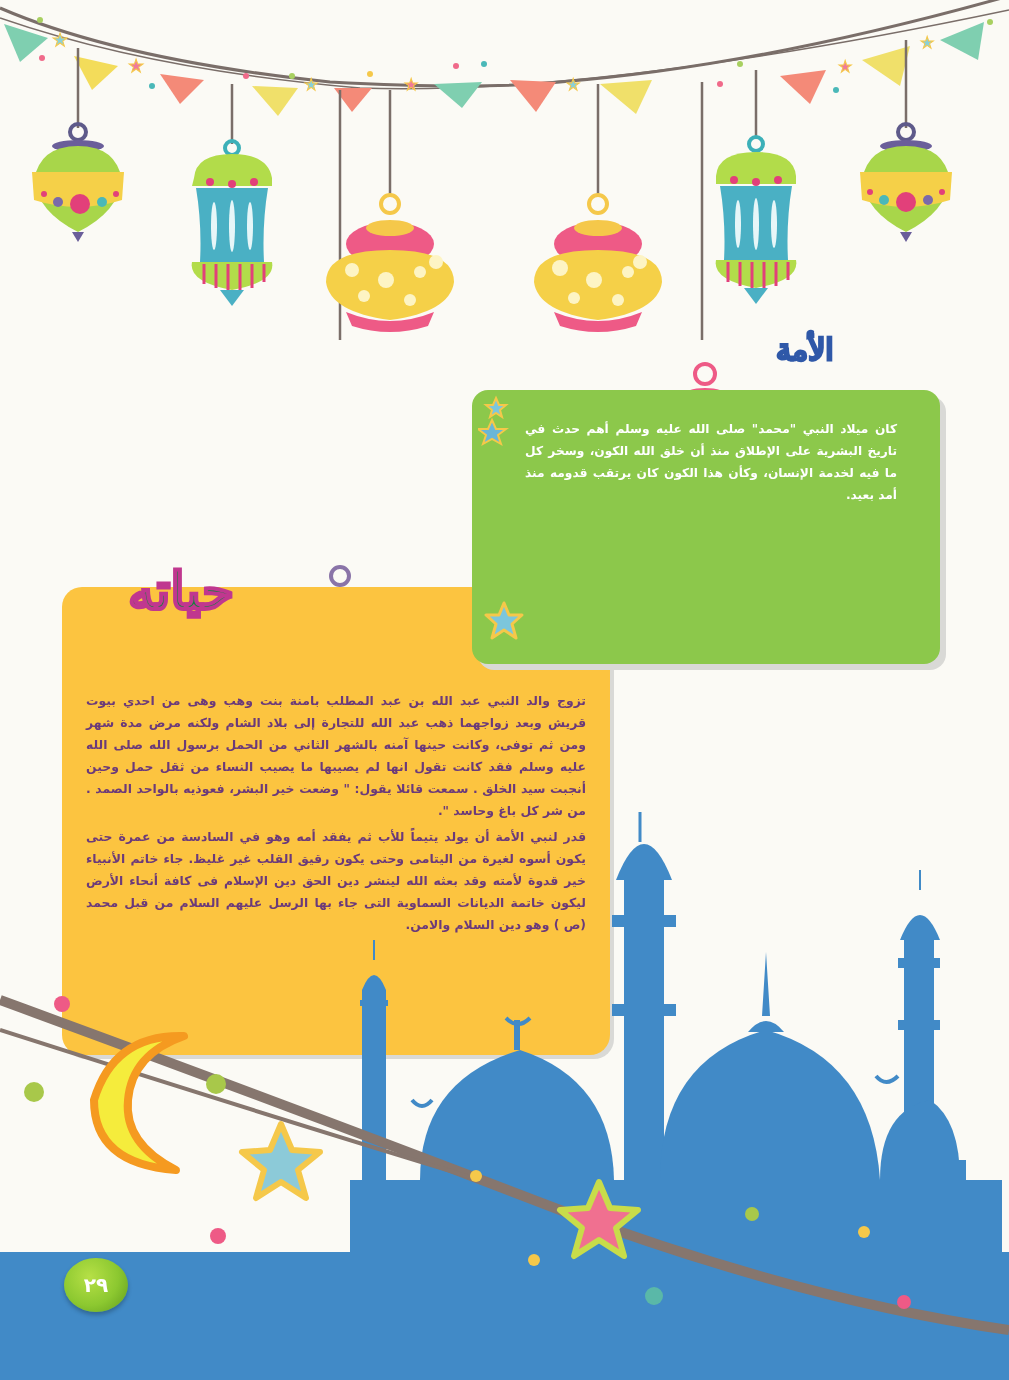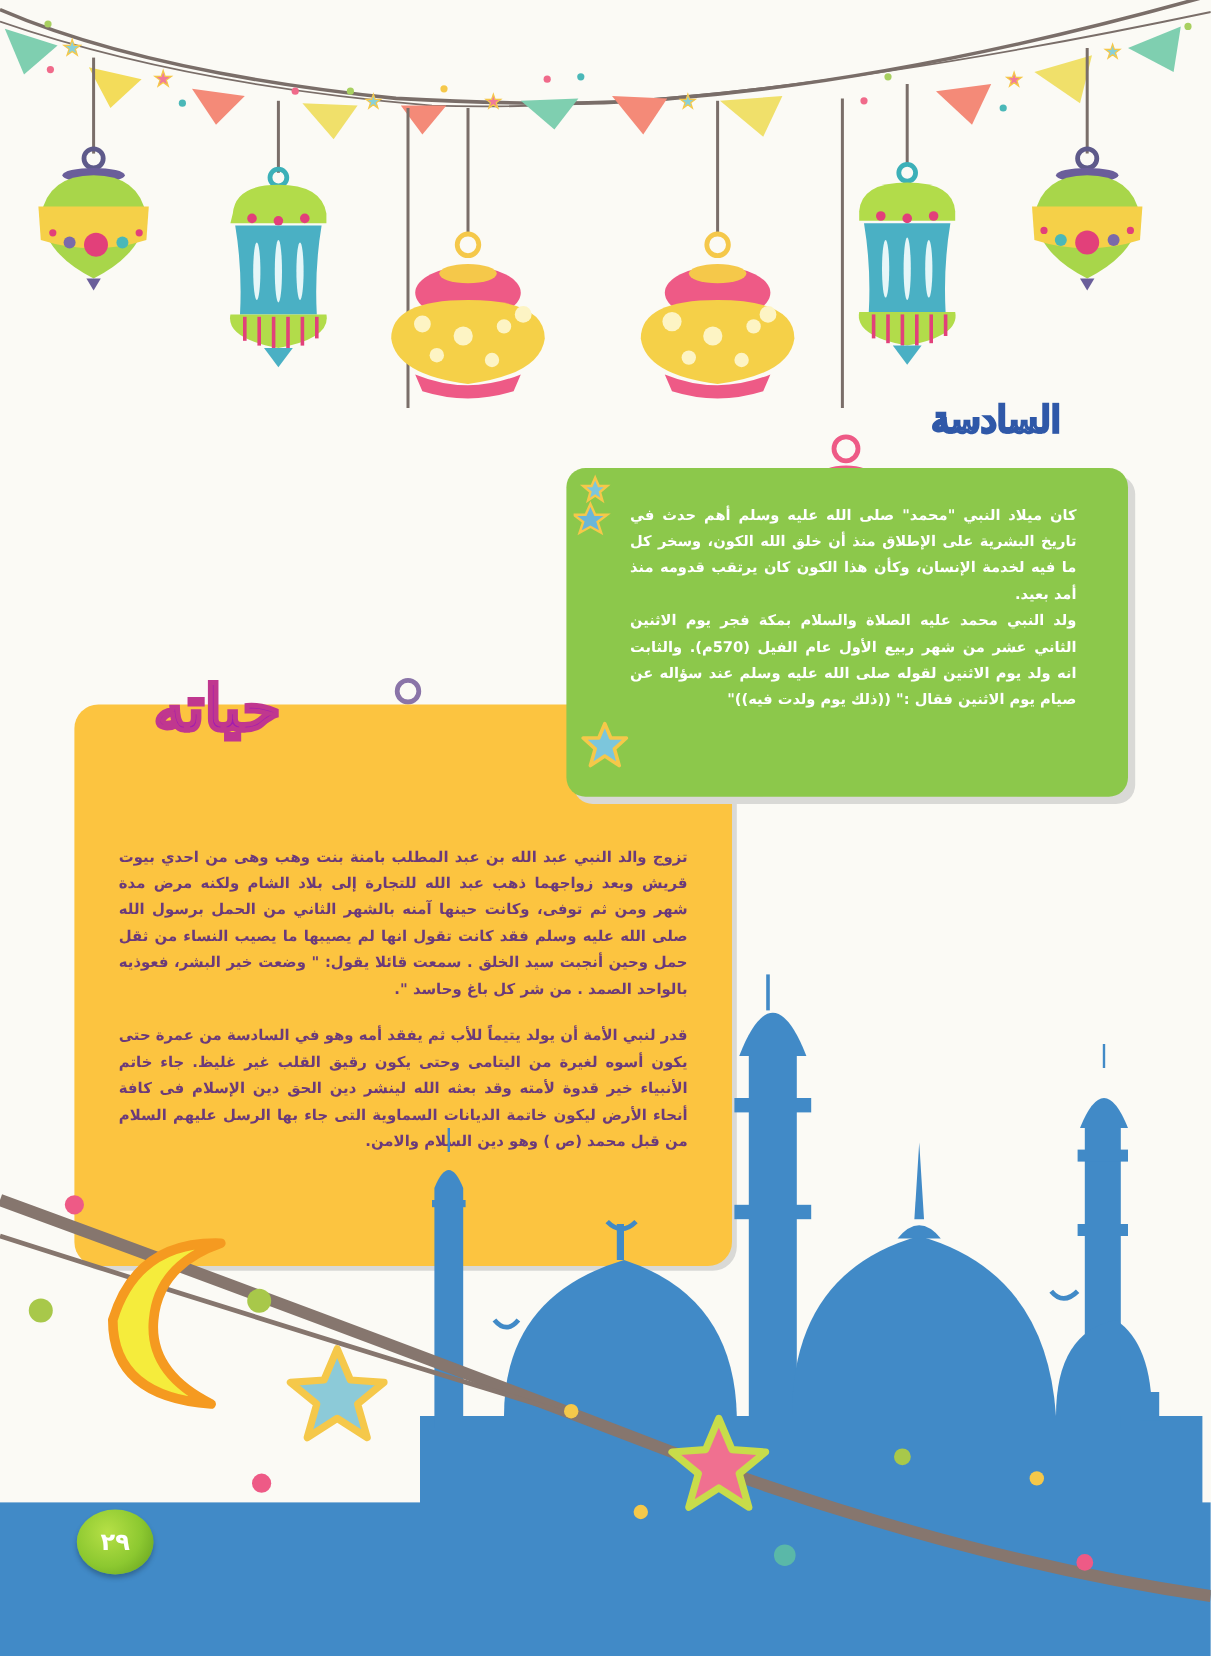--- a/index.html
+++ b/index.html
@@ -28,32 +28,32 @@
   .yellow-card {
     position:absolute; left:62px; top:587px; width:548px; height:468px;
     background:#fcc440; border-radius:20px;
     box-shadow:4px 4px 0 #d9d9d6;
   }
   .yellow-text {
     position:absolute; left:82px; top:686px; width:508px;
     direction:rtl; text-align:justify; text-align-last:right;
     color:#6b3a7a; font-size:12.4px; line-height:22px; font-weight:bold;
   }
-  .yellow-text p { margin:17px; }
+  .yellow-text p { margin:4px; }
 
   
   .title-wiladatuh {
     position:absolute; left:776px; top:332px;
     font-size:30px; font-weight:bold; color:#ffffff;
     -webkit-text-stroke:2px #2f58a8; direction:rtl;
     font-family:"DejaVu Serif", serif;
   }
   .title-hayatuh {
     position:absolute; left:128px; top:560px;
-    font-size:52px; font-weight:bold; color:#a21caf;
+    font-size:52px; font-weight:bold; color:#15803d;
     -webkit-text-stroke:2.5px #c0378f; direction:rtl;
     font-family:"DejaVu Serif", serif;
   }
 
   
   .page-num {
     position:absolute; left:64px; top:1258px; width:64px; height:54px;
     border-radius:50%;
     background:radial-gradient(circle at 40% 35%, #b6e046 0%, #8cc830 55%, #5f9a1c 100%);
     box-shadow:0 3px 4px rgba(0,0,0,0.25);
@@ -224,24 +224,23 @@
 </svg>
 
 <div class="yellow-card"></div>
 <div class="title-hayatuh">حياته</div>
 <div class="yellow-text">
   <p>تزوج والد النبي عبد الله بن عبد المطلب بامنة بنت وهب وهى من احدي بيوت قريش وبعد زواجهما ذهب عبد الله للتجارة إلى بلاد الشام ولكنه مرض مدة شهر ومن ثم توفى، وكانت حينها آمنه بالشهر الثاني من الحمل برسول الله صلى الله عليه وسلم فقد كانت تقول انها لم يصيبها ما يصيب النساء من ثقل حمل وحين أنجبت سيد الخلق . سمعت قائلا يقول: " وضعت خير البشر، فعوذيه بالواحد الصمد . من شر كل باغ وحاسد ".</p>
   <p>قدر لنبي الأمة أن يولد يتيماً للأب ثم يفقد أمه وهو في السادسة من عمرة حتى يكون أسوه لغيرة من اليتامى وحتى يكون رقيق القلب غير غليظ. جاء خاتم الأنبياء خير قدوة لأمته وقد بعثه الله لينشر دين الحق دين الإسلام فى كافة أنحاء الأرض ليكون خاتمة الديانات السماوية التى جاء بها الرسل عليهم السلام من قبل محمد (ص ) وهو دين السلام والامن.</p>
 </div>
 
 <div class="green-card"></div>
-<div class="title-wiladatuh">السادسة</div>
+<div class="title-wiladatuh">الأمة</div>
 <div class="green-text">
   <p>كان ميلاد النبي "محمد" صلى الله عليه وسلم أهم حدث في تاريخ البشرية على الإطلاق منذ أن خلق الله الكون، وسخر كل ما فيه لخدمة الإنسان، وكأن هذا الكون كان يرتقب قدومه منذ أمد بعيد.</p>
-  <p>ولد النبي محمد عليه الصلاة والسلام بمكة فجر يوم الاثنين الثاني عشر من شهر ربيع الأول عام الفيل (570م). والثابت انه ولد يوم الاثنين لقوله صلى الله عليه وسلم عند سؤاله عن صيام يوم الاثنين فقال :" ((ذلك يوم ولدت فيه))"</p>
 </div>
 
 <svg class="abs" style="left:478px;top:394px;" width="40" height="60">
   <polygon points="18,4 21,11 28,11 22,16 24,23 18,19 12,23 14,16 8,11 15,11" fill="#7cc6dc" stroke="#f5c84a" stroke-width="2"></polygon>
   <polygon points="14,26 18,35 28,35 20,41 23,50 14,45 5,50 8,41 0,35 10,35" fill="#6ab6d8" stroke="#f5c84a" stroke-width="2"></polygon>
 </svg>
 <svg class="abs" style="left:482px;top:600px;" width="44" height="44">
   <polygon points="22,3 27,15 40,15 30,24 34,38 22,30 10,38 14,24 4,15 17,15" fill="#7cc6dc" stroke="#f5c84a" stroke-width="3" stroke-linejoin="round"></polygon>
 </svg>
 

